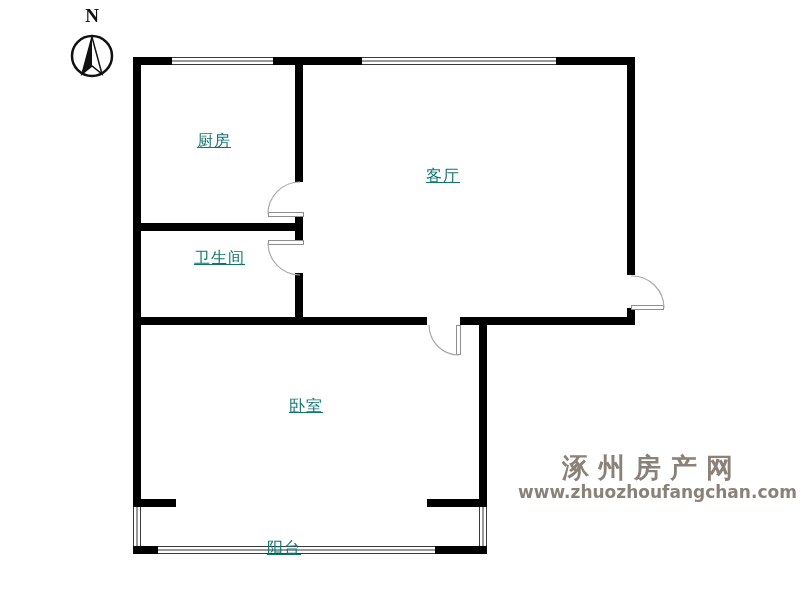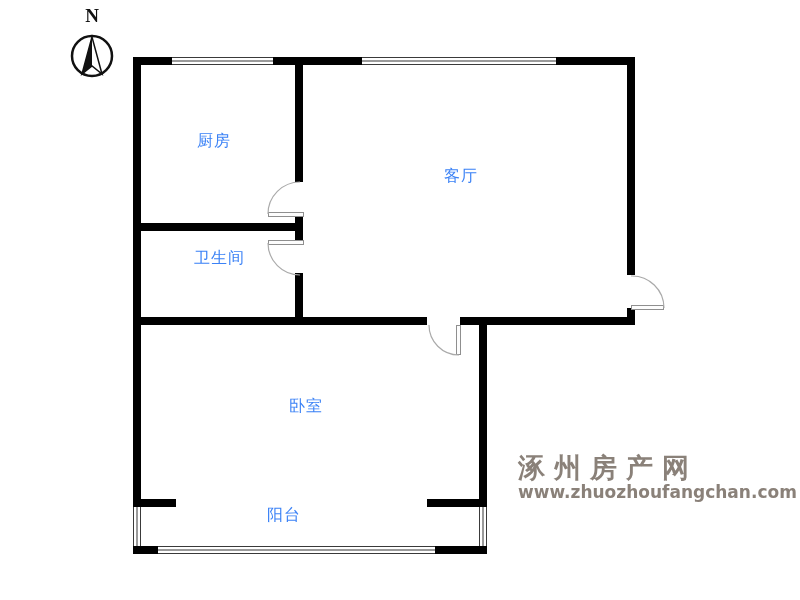--- a/index.html
+++ b/index.html
@@ -16,29 +16,29 @@
   .hwindow::after{content:"";position:absolute;left:0;right:0;bottom:2px;height:1px;background:#9a9a9a;}
   .vwindow{
     position:absolute;width:8px;background:#fff;box-sizing:border-box;
     border-left:1px solid #3a3a3a;border-right:1px solid #3a3a3a;
   }
   .vwindow::before{content:"";position:absolute;top:0;bottom:0;left:2px;width:1px;background:#9a9a9a;}
   .vwindow::after{content:"";position:absolute;top:0;bottom:0;right:2px;width:1px;background:#9a9a9a;}
   .leaf{position:absolute;background:#fdfdfd;border:1px solid #8f8f8f;box-sizing:border-box;}
   #arc-layer{position:absolute;left:0;top:0;pointer-events:none;}
   .room-label{
-    position:absolute;font-size:16px;color:#3b82f6;letter-spacing:1px;white-space:nowrap;
+    position:absolute;font-size:16px;color:#0f766e;letter-spacing:1px;white-space:nowrap;text-decoration:underline;
   }
   #compass{position:absolute;left:68px;top:8px;width:48px;text-align:center;}
   #compass-n{
     font-family:"Liberation Serif","DejaVu Serif",serif;font-weight:bold;
     font-size:19px;line-height:16px;color:#111;
   }
   #watermark{
-    position:absolute;left:518px;top:452px;width:268px;
+    position:absolute;left:518px;top:452px;width:268px;text-align:center;
     color:#8a8179;font-weight:bold;line-height:1.15;
     text-shadow:-1px -1px 0 #fff,1px -1px 0 #fff,-1px 1px 0 #fff,1px 1px 0 #fff,0 0 2px #fff;
   }
   #watermark .site-name{font-size:27px;letter-spacing:9px;white-space:nowrap;}
   #watermark .site-url{font-size:17px;letter-spacing:0px;white-space:nowrap;}
 </style>
 </head>
 <body>
 
 <div id="canvas">
@@ -82,23 +82,23 @@
   <div class="leaf" style="left:631px;top:305px;width:33px;height:5px"></div>
 
   <svg id="arc-layer" width="800" height="600" viewBox="0 0 800 600">
     <path d="M 268 214 A 32 32 0 0 1 300 182" fill="none" stroke="#aaaaaa" stroke-width="1.2"></path>
     <path d="M 268 243 A 32 32 0 0 0 300 275" fill="none" stroke="#aaaaaa" stroke-width="1.2"></path>
     <path d="M 429 325 A 30 30 0 0 0 459 355" fill="none" stroke="#aaaaaa" stroke-width="1.2"></path>
     <path d="M 631 276 A 32 32 0 0 1 664 308" fill="none" stroke="#aaaaaa" stroke-width="1.2"></path>
   </svg>
 
   <div class="room-label" style="left:197px;top:131px">厨房</div>
-  <div class="room-label" style="left:444px;top:166px">客厅</div>
+  <div class="room-label" style="left:426px;top:166px">客厅</div>
   <div class="room-label" style="left:194px;top:248px">卫生间</div>
   <div class="room-label" style="left:289px;top:396px">卧室</div>
-  <div class="room-label" style="left:267px;top:505px">阳台</div>
+  <div class="room-label" style="left:267px;top:538px">阳台</div>
 
   <div id="watermark">
     <div class="site-name">涿州房产网</div>
     <div class="site-url">www.zhuozhoufangchan.com</div>
   </div>
 
 </div>
 
 </body></html>

